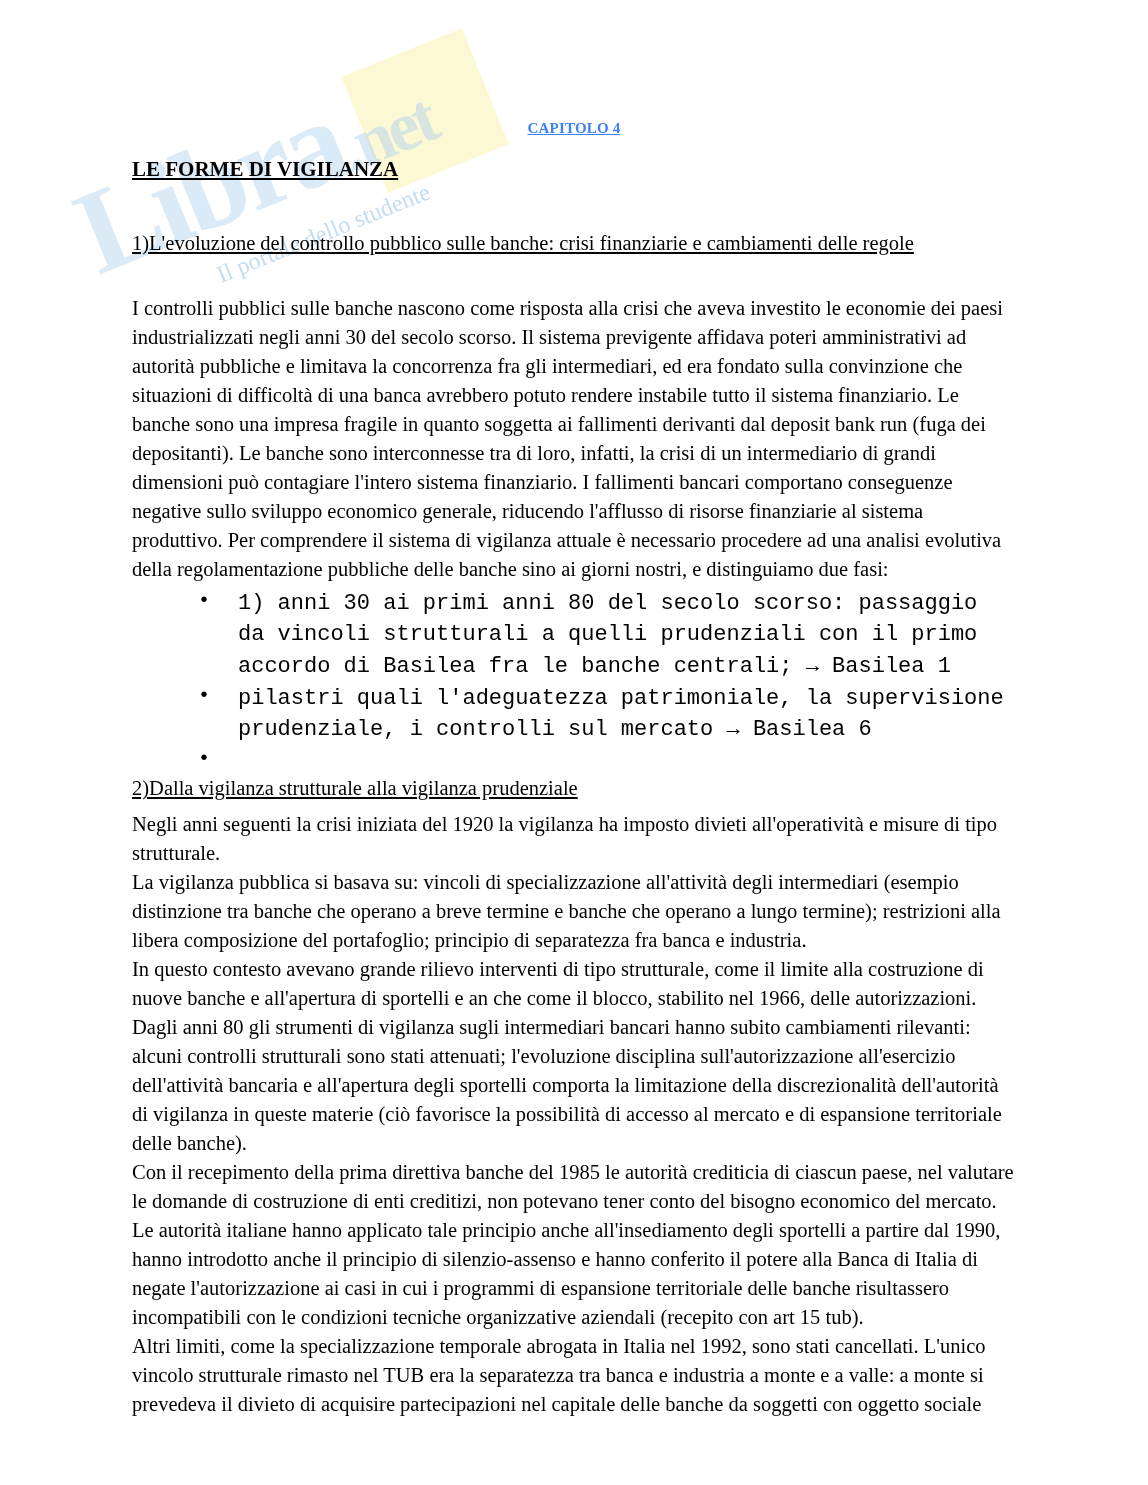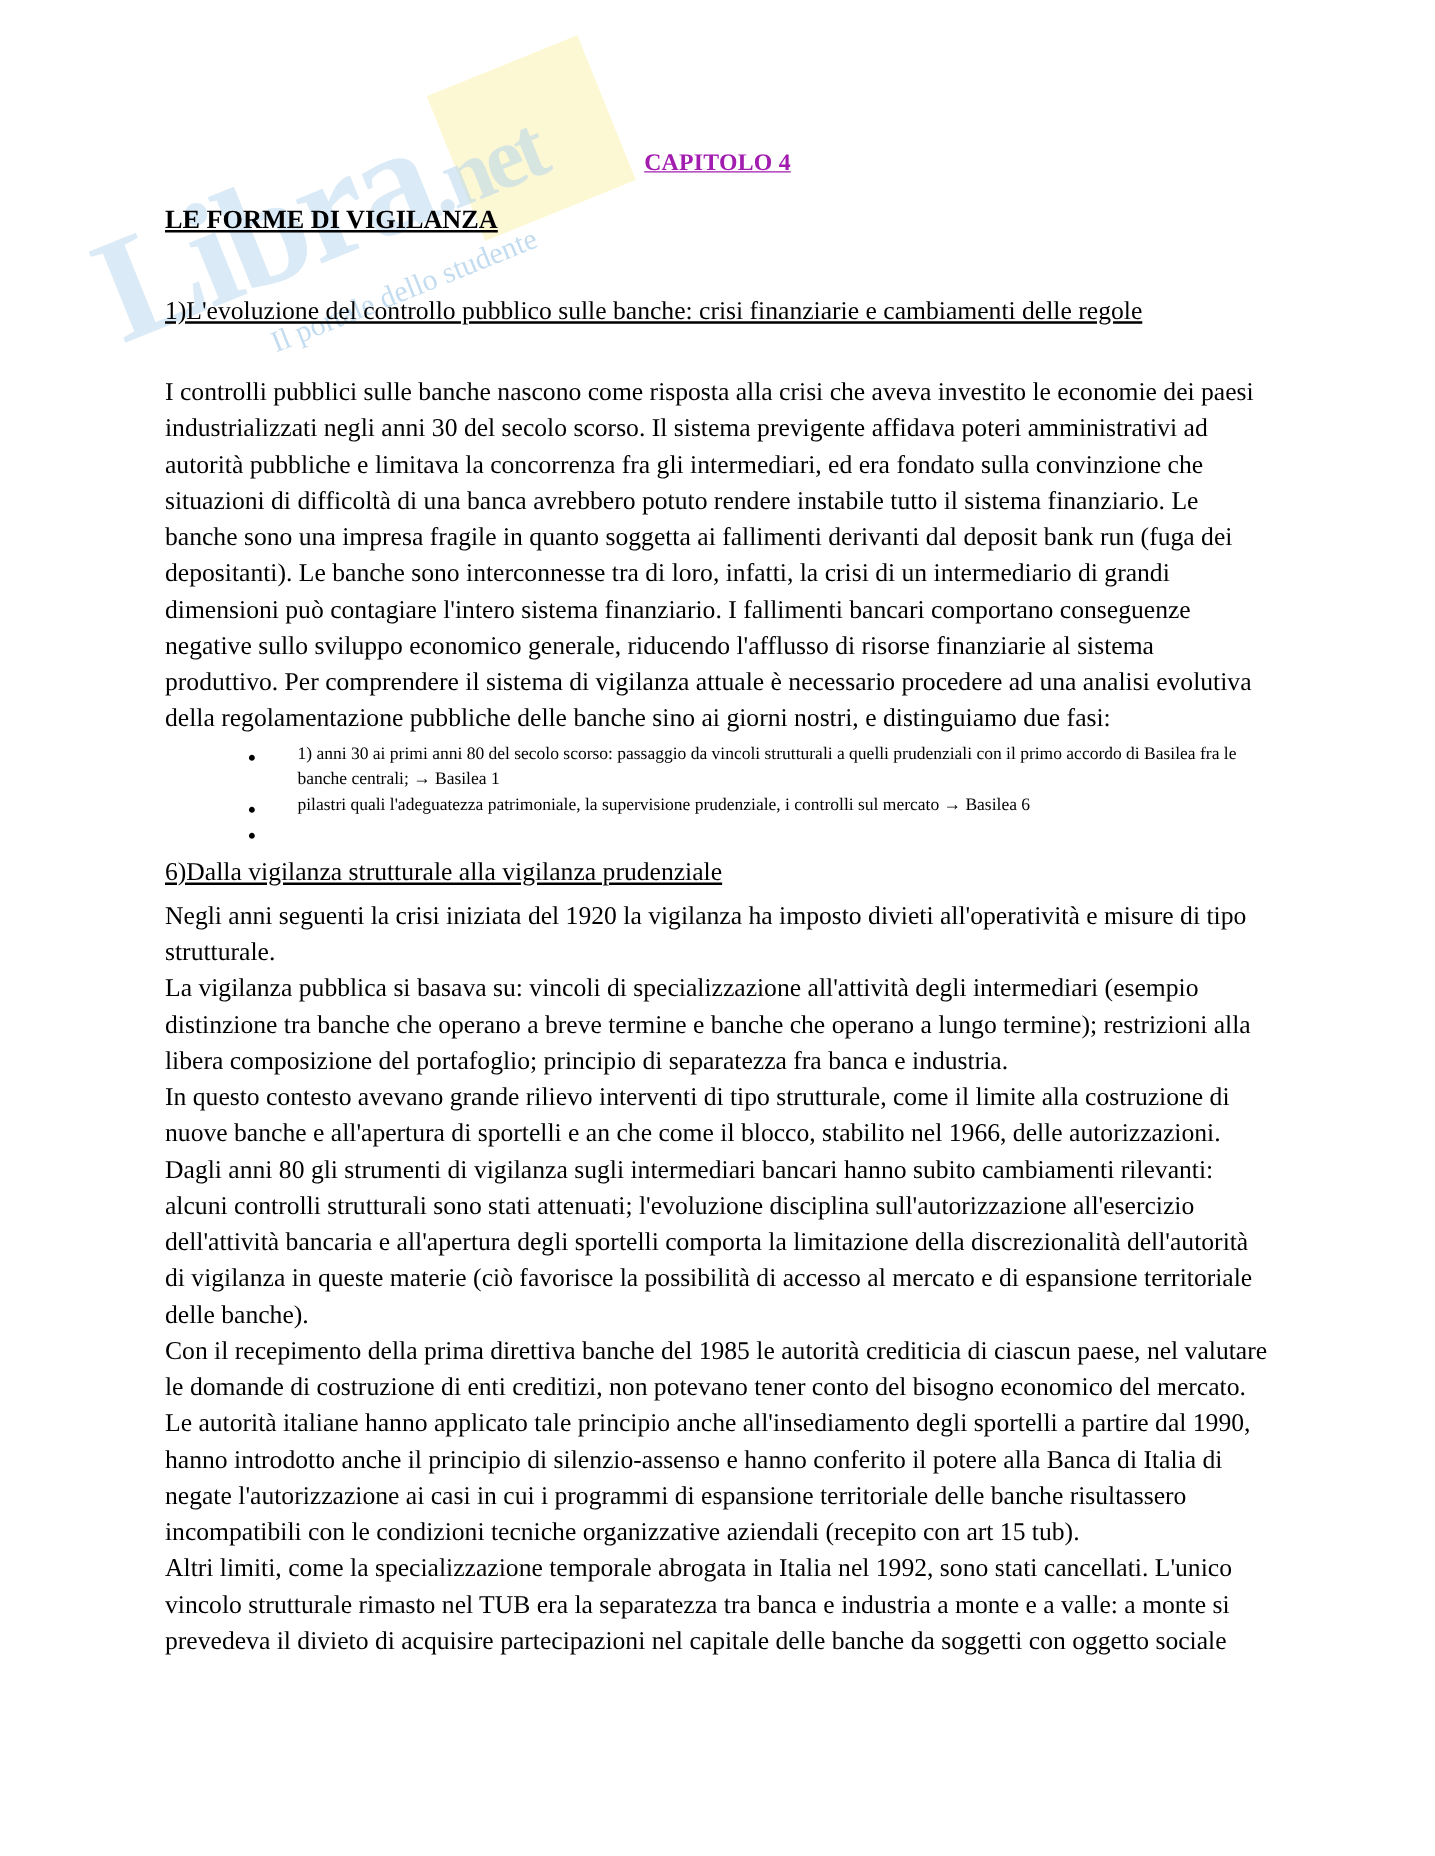--- a/index.html
+++ b/index.html
@@ -69,24 +69,24 @@
   
   .content {
     position: relative;
     z-index: 2;
     padding: 118px 132px 0 132px;
     font-size: 20.5px;
     line-height: 1.42;
   }
   .doc-title {
     text-align: center;
-    color: #a21caf;
+    color: #3b82f6;
     font-weight: bold;
     text-decoration: underline;
-    font-size: 19px;
+    font-size: 15px;
     margin: 0 0 16px 0;
     letter-spacing: 0.2px;
   }
   .doc-subtitle {
     text-align: left;
     font-weight: bold;
     text-decoration: underline;
     font-size: 21px;
     margin: 0 0 44px 0;
   }
@@ -104,22 +104,23 @@
   }
   ul.bullets {
     margin: 4px 0 2px 0;
     padding-left: 66px;
     list-style: none;
   }
   ul.bullets li {
     position: relative;
     margin: 0 0 1px 0;
     padding-left: 40px;
-    font-size: 14px;
+    font-size: 22px;
     line-height: 1.42;
+    font-family: Liberation Mono, monospace;
   }
   ul.bullets li::before {
     content: "\2022";
     position: absolute;
     left: 0;
     top: -1px;
     font-size: 20px;
   }
   ul.bullets li.empty { min-height: 26px; }
   .mt20 { margin-top: 20px; }
@@ -147,21 +148,21 @@
     <div class="gap-after-heading"></div>
 
     <p class="body">I controlli pubblici sulle banche nascono come risposta alla crisi che aveva investito le economie dei paesi industrializzati negli anni 30 del secolo scorso. Il sistema previgente affidava poteri amministrativi ad autorità pubbliche e limitava la concorrenza fra gli intermediari, ed era fondato sulla convinzione che situazioni di difficoltà di una banca avrebbero potuto rendere instabile tutto il sistema finanziario. Le banche sono una impresa fragile in quanto soggetta ai fallimenti derivanti dal deposit bank run (fuga dei depositanti). Le banche sono interconnesse tra di loro, infatti, la crisi di un intermediario di grandi dimensioni può contagiare l'intero sistema finanziario. I fallimenti bancari comportano conseguenze negative sullo sviluppo economico generale, riducendo l'afflusso di risorse finanziarie al sistema produttivo. Per comprendere il sistema di vigilanza attuale è necessario procedere ad una analisi evolutiva della regolamentazione pubbliche delle banche sino ai giorni nostri, e distinguiamo due fasi:</p>
 
     <ul class="bullets">
       <li>1) anni 30 ai primi anni 80 del secolo scorso: passaggio da vincoli strutturali a quelli prudenziali con il primo accordo di Basilea fra le banche centrali; → Basilea 1</li>
       <li>pilastri quali l'adeguatezza patrimoniale, la supervisione prudenziale, i controlli sul mercato → Basilea 6</li>
       <li class="empty"></li>
     </ul>
 
-    <div class="section-heading">6)Dalla vigilanza strutturale alla vigilanza prudenziale</div>
+    <div class="section-heading">2)Dalla vigilanza strutturale alla vigilanza prudenziale</div>
 
     <p class="body mt20">Negli anni seguenti la crisi iniziata del 1920 la vigilanza ha imposto divieti all'operatività e misure di tipo strutturale.</p>
     <p class="body">La vigilanza pubblica si basava su: vincoli di specializzazione all'attività degli intermediari (esempio distinzione tra banche che operano a breve termine e banche che operano a lungo termine); restrizioni alla libera composizione del portafoglio; principio di separatezza fra banca e industria.</p>
     <p class="body">In questo contesto avevano grande rilievo interventi di tipo strutturale, come il limite alla costruzione di nuove banche e all'apertura di sportelli e an che come il blocco, stabilito nel 1966, delle autorizzazioni.</p>
     <p class="body mt28">Dagli anni 80 gli strumenti di vigilanza sugli intermediari bancari hanno subito cambiamenti rilevanti: alcuni controlli strutturali sono stati attenuati; l'evoluzione disciplina sull'autorizzazione all'esercizio dell'attività bancaria e all'apertura degli sportelli comporta la limitazione della discrezionalità dell'autorità di vigilanza in queste materie (ciò favorisce la possibilità di accesso al mercato e di espansione territoriale delle banche).</p>
     <p class="body mt28">Con il recepimento della prima direttiva banche del 1985 le autorità crediticia di ciascun paese, nel valutare le domande di costruzione di enti creditizi, non potevano tener conto del bisogno economico del mercato. Le autorità italiane hanno applicato tale principio anche all'insediamento degli sportelli a partire dal 1990, hanno introdotto anche il principio di silenzio-assenso e hanno conferito il potere alla Banca di Italia di negate l'autorizzazione ai casi in cui i programmi di espansione territoriale delle banche risultassero incompatibili con le condizioni tecniche organizzative aziendali (recepito con art 15 tub).</p>
     <p class="body">Altri limiti, come la specializzazione temporale abrogata in Italia nel 1992, sono stati cancellati. L'unico vincolo strutturale rimasto nel TUB era la separatezza tra banca e industria a monte e a valle: a monte si prevedeva il divieto di acquisire partecipazioni nel capitale delle banche da soggetti con oggetto sociale</p>
 
   </div>
 </div>

